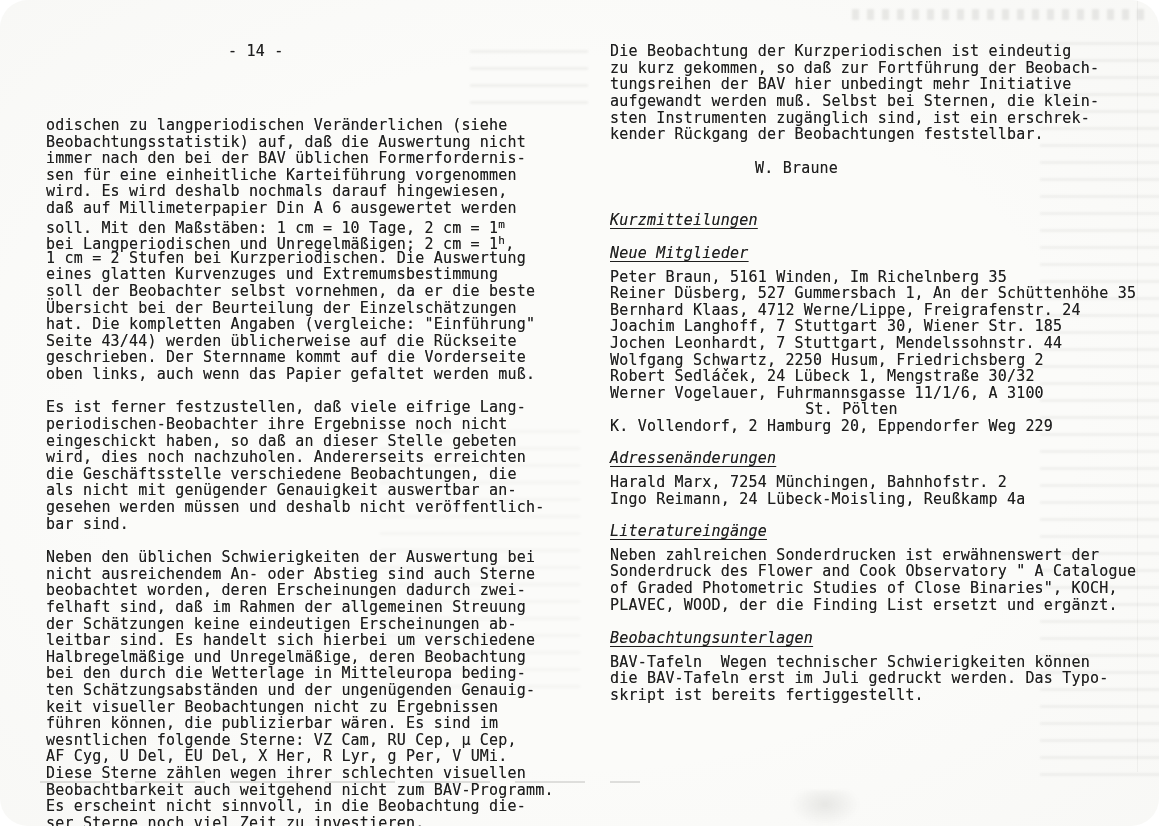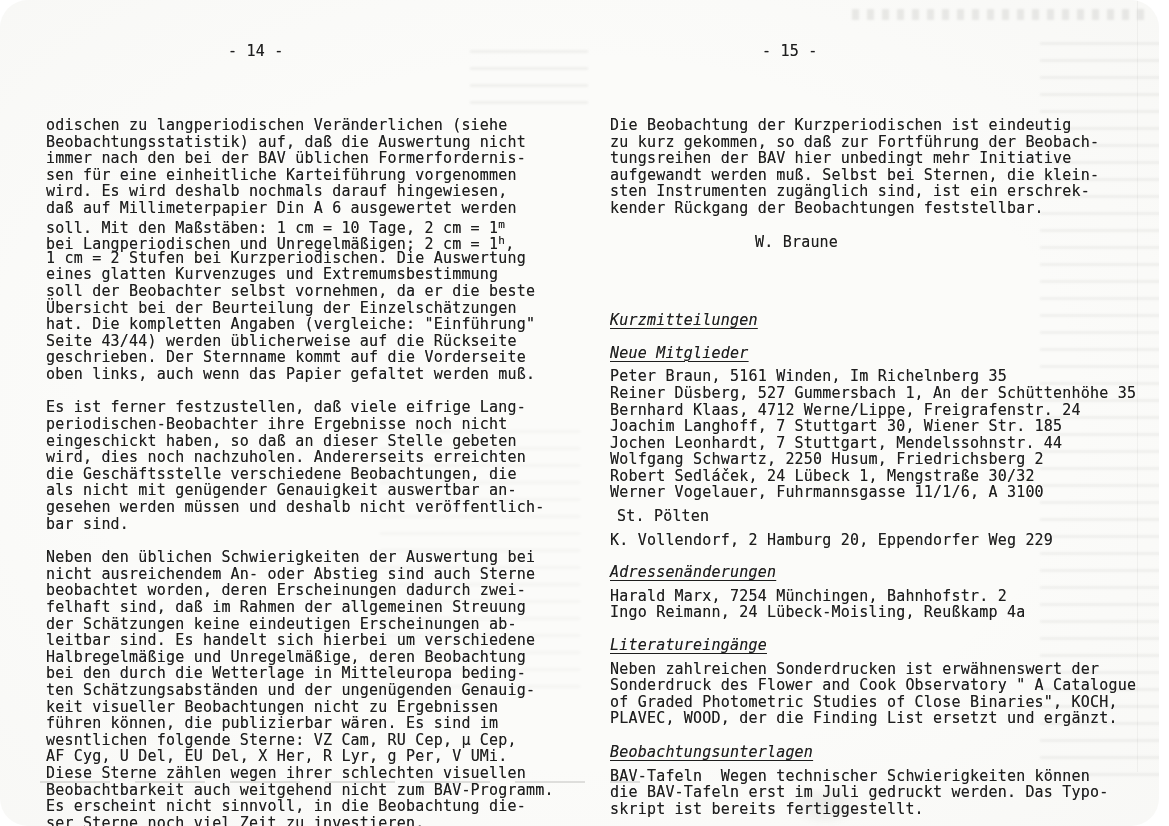--- a/index.html
+++ b/index.html
@@ -23,22 +23,22 @@
   .page-left{left:46px;width:548px;}
   .page-right{left:610px;width:545px;}
   .page-head{margin-bottom:24px;}
   .page-left .page-head{padding-left:182px;}
   .page-right .page-head{padding-left:152px;}
   .tline{height:16.6px;}
   .b-para{margin:0 0 17px 0;}
   .b-list{margin:0;}
   .b-h{margin:16px 0 7px 0;font-style:italic;}
   .b-h .tline{text-decoration:underline;text-underline-offset:3px;text-decoration-thickness:1.4px;}
-  .b-sig{margin:0 0 62px 0;padding-left:145px;}
-  .b-right{margin:7px;text-align:left;padding-right:62px;}
+  .b-sig{margin:0 0 36px 0;padding-left:145px;}
+  .b-right{margin:0;text-align:center;padding-right:62px;}
   .u{text-underline-offset:3px;text-decoration-thickness:1.4px;}
   sup{font-size:11px;vertical-align:5px;letter-spacing:0.2px;}
 
   
   .ghost{position:absolute;pointer-events:none;}
   .ghost-right-table{
     left:1040px;top:42px;width:122px;height:738px;
     background:repeating-linear-gradient(180deg, rgba(110,110,105,0.075) 0 3px, transparent 3px 17px);
     filter:blur(0.8px);
   }
@@ -84,17 +84,16 @@
   <div class="ghost gutter-smudge"></div>
   <div class="ghost bottom-left-line"></div>
   <div class="ghost right-edge-line"></div>
 
   <div class="page page-left">
     <div class="page-head">- 14 -</div>
     <div><div class="b-para"><div class="tline">odischen zu langperiodischen Veränderlichen (siehe</div><div class="tline">Beobachtungsstatistik) auf, daß die Auswertung nicht</div><div class="tline">immer nach den bei der BAV üblichen Formerfordernis-</div><div class="tline">sen für eine einheitliche Karteiführung vorgenommen</div><div class="tline">wird. Es wird deshalb nochmals darauf hingewiesen,</div><div class="tline">daß auf Millimeterpapier Din A 6 ausgewertet werden</div><div class="tline"><span>soll. Mit den Maßstäben: 1 cm = 10 Tage, 2 cm = 1</span><sup>m</sup></div><div class="tline"><span>bei Langperiodischen und Unregelmäßigen; 2 cm = 1</span><sup>h</sup><span>,</span></div><div class="tline">1 cm = 2 Stufen bei Kurzperiodischen. Die Auswertung</div><div class="tline">eines glatten Kurvenzuges und Extremumsbestimmung</div><div class="tline">soll der Beobachter selbst vornehmen, da er die beste</div><div class="tline">Übersicht bei der Beurteilung der Einzelschätzungen</div><div class="tline">hat. Die kompletten Angaben (vergleiche: "Einführung"</div><div class="tline">Seite 43/44) werden üblicherweise auf die Rückseite</div><div class="tline">geschrieben. Der Sternname kommt auf die Vorderseite</div><div class="tline">oben links, auch wenn das Papier gefaltet werden muß.</div></div><div class="b-para"><div class="tline">Es ist ferner festzustellen, daß viele eifrige Lang-</div><div class="tline">periodischen-Beobachter ihre Ergebnisse noch nicht</div><div class="tline">eingeschickt haben, so daß an dieser Stelle gebeten</div><div class="tline">wird, dies noch nachzuholen. Andererseits erreichten</div><div class="tline">die Geschäftsstelle verschiedene Beobachtungen, die</div><div class="tline">als nicht mit genügender Genauigkeit auswertbar an-</div><div class="tline">gesehen werden müssen und deshalb nicht veröffentlich-</div><div class="tline">bar sind.</div></div><div class="b-para"><div class="tline">Neben den üblichen Schwierigkeiten der Auswertung bei</div><div class="tline">nicht ausreichendem An- oder Abstieg sind auch Sterne</div><div class="tline">beobachtet worden, deren Erscheinungen dadurch zwei-</div><div class="tline">felhaft sind, daß im Rahmen der allgemeinen Streuung</div><div class="tline">der Schätzungen keine eindeutigen Erscheinungen ab-</div><div class="tline">leitbar sind. Es handelt sich hierbei um verschiedene</div><div class="tline">Halbregelmäßige und Unregelmäßige, deren Beobachtung</div><div class="tline">bei den durch die Wetterlage in Mitteleuropa beding-</div><div class="tline">ten Schätzungsabständen und der ungenügenden Genauig-</div><div class="tline">keit visueller Beobachtungen nicht zu Ergebnissen</div><div class="tline">führen können, die publizierbar wären. Es sind im</div><div class="tline"><span>wesntlichen folgende Sterne: VZ Cam, RU Cep, </span><span class="u">µ Cep</span><span>,</span></div><div class="tline"><span>AF Cyg, U Del, EU Del, X Her, </span><span class="u">R Lyr</span><span>, </span><span class="u">g Per</span><span>, V UMi.</span></div><div class="tline">Diese Sterne zählen wegen ihrer schlechten visuellen</div><div class="tline">Beobachtbarkeit auch weitgehend nicht zum BAV-Programm.</div><div class="tline">Es erscheint nicht sinnvoll, in die Beobachtung die-</div><div class="tline">ser Sterne noch viel Zeit zu investieren.</div></div></div>
   </div>
 
   <div class="page page-right">
-    <div class="page-head">- 15 -</div>
     <div><div class="b-para"><div class="tline">Die Beobachtung der Kurzperiodischen ist eindeutig</div><div class="tline">zu kurz gekommen, so daß zur Fortführung der Beobach-</div><div class="tline">tungsreihen der BAV hier unbedingt mehr Initiative</div><div class="tline">aufgewandt werden muß. Selbst bei Sternen, die klein-</div><div class="tline">sten Instrumenten zugänglich sind, ist ein erschrek-</div><div class="tline">kender Rückgang der Beobachtungen feststellbar.</div></div><div class="b-sig"><div class="tline">W. Braune</div></div><div class="b-h"><div class="tline">Kurzmitteilungen</div></div><div class="b-h"><div class="tline">Neue Mitglieder</div></div><div class="b-list"><div class="tline">Peter Braun, 5161 Winden, Im Richelnberg 35</div><div class="tline">Reiner Düsberg, 527 Gummersbach 1, An der Schüttenhöhe 35</div><div class="tline">Bernhard Klaas, 4712 Werne/Lippe, Freigrafenstr. 24</div><div class="tline">Joachim Langhoff, 7 Stuttgart 30, Wiener Str. 185</div><div class="tline">Jochen Leonhardt, 7 Stuttgart, Mendelssohnstr. 44</div><div class="tline">Wolfgang Schwartz, 2250 Husum, Friedrichsberg 2</div><div class="tline">Robert Sedláček, 24 Lübeck 1, Mengstraße 30/32</div><div class="tline">Werner Vogelauer, Fuhrmannsgasse 11/1/6, A 3100</div></div><div class="b-right"><div class="tline">St. Pölten</div></div><div class="b-list"><div class="tline">K. Vollendorf, 2 Hamburg 20, Eppendorfer Weg 229</div></div><div class="b-h"><div class="tline">Adressenänderungen</div></div><div class="b-list"><div class="tline">Harald Marx, 7254 Münchingen, Bahnhofstr. 2</div><div class="tline">Ingo Reimann, 24 Lübeck-Moisling, Reußkamp 4a</div></div><div class="b-h"><div class="tline">Literatureingänge</div></div><div class="b-para"><div class="tline">Neben zahlreichen Sonderdrucken ist erwähnenswert der</div><div class="tline">Sonderdruck des Flower and Cook Observatory " A Catalogue</div><div class="tline">of Graded Photometric Studies of Close Binaries", KOCH,</div><div class="tline">PLAVEC, WOOD, der die Finding List ersetzt und ergänzt.</div></div><div class="b-h"><div class="tline">Beobachtungsunterlagen</div></div><div class="b-para"><div class="tline"><span class="u">BAV-Tafeln</span><span>  Wegen technischer Schwierigkeiten können</span></div><div class="tline">die BAV-Tafeln erst im Juli gedruckt werden. Das Typo-</div><div class="tline">skript ist bereits fertiggestellt.</div></div></div>
   </div>
 
 </div>
 
 </body></html>

